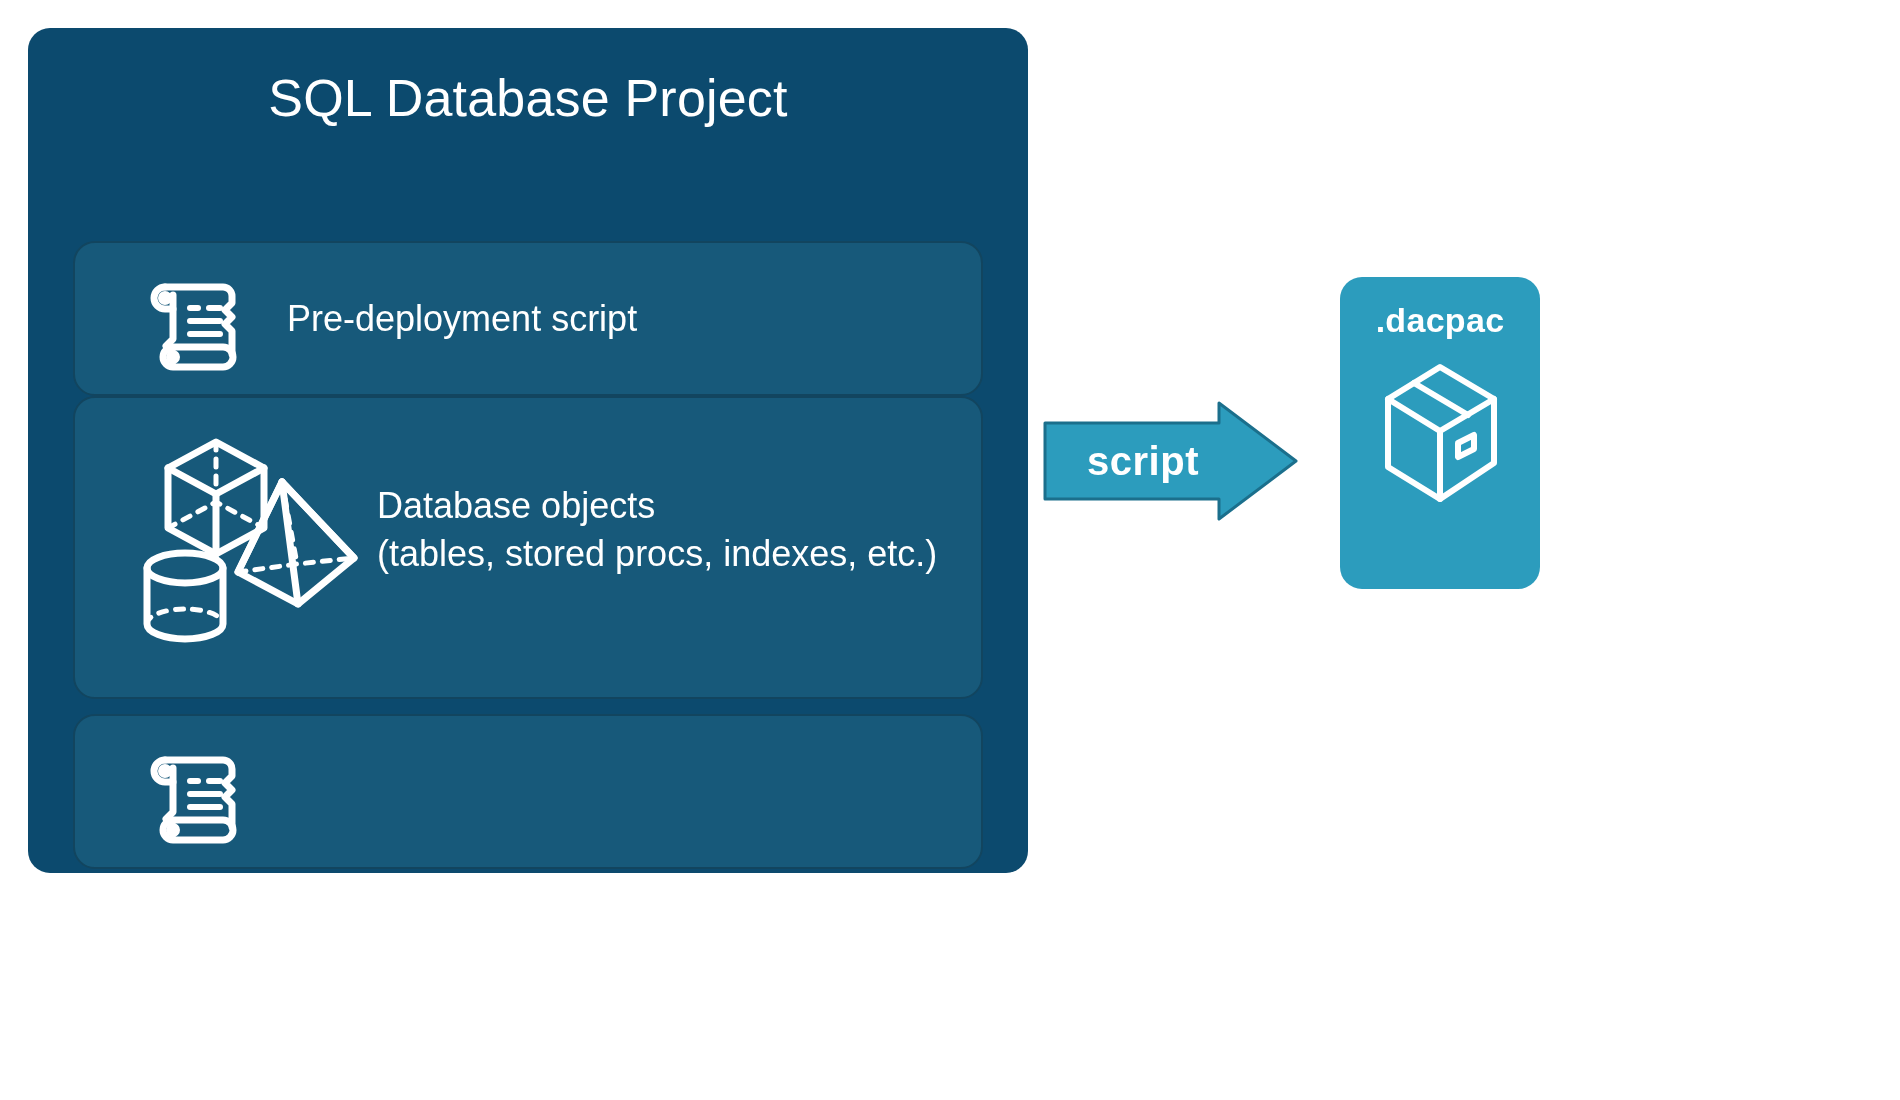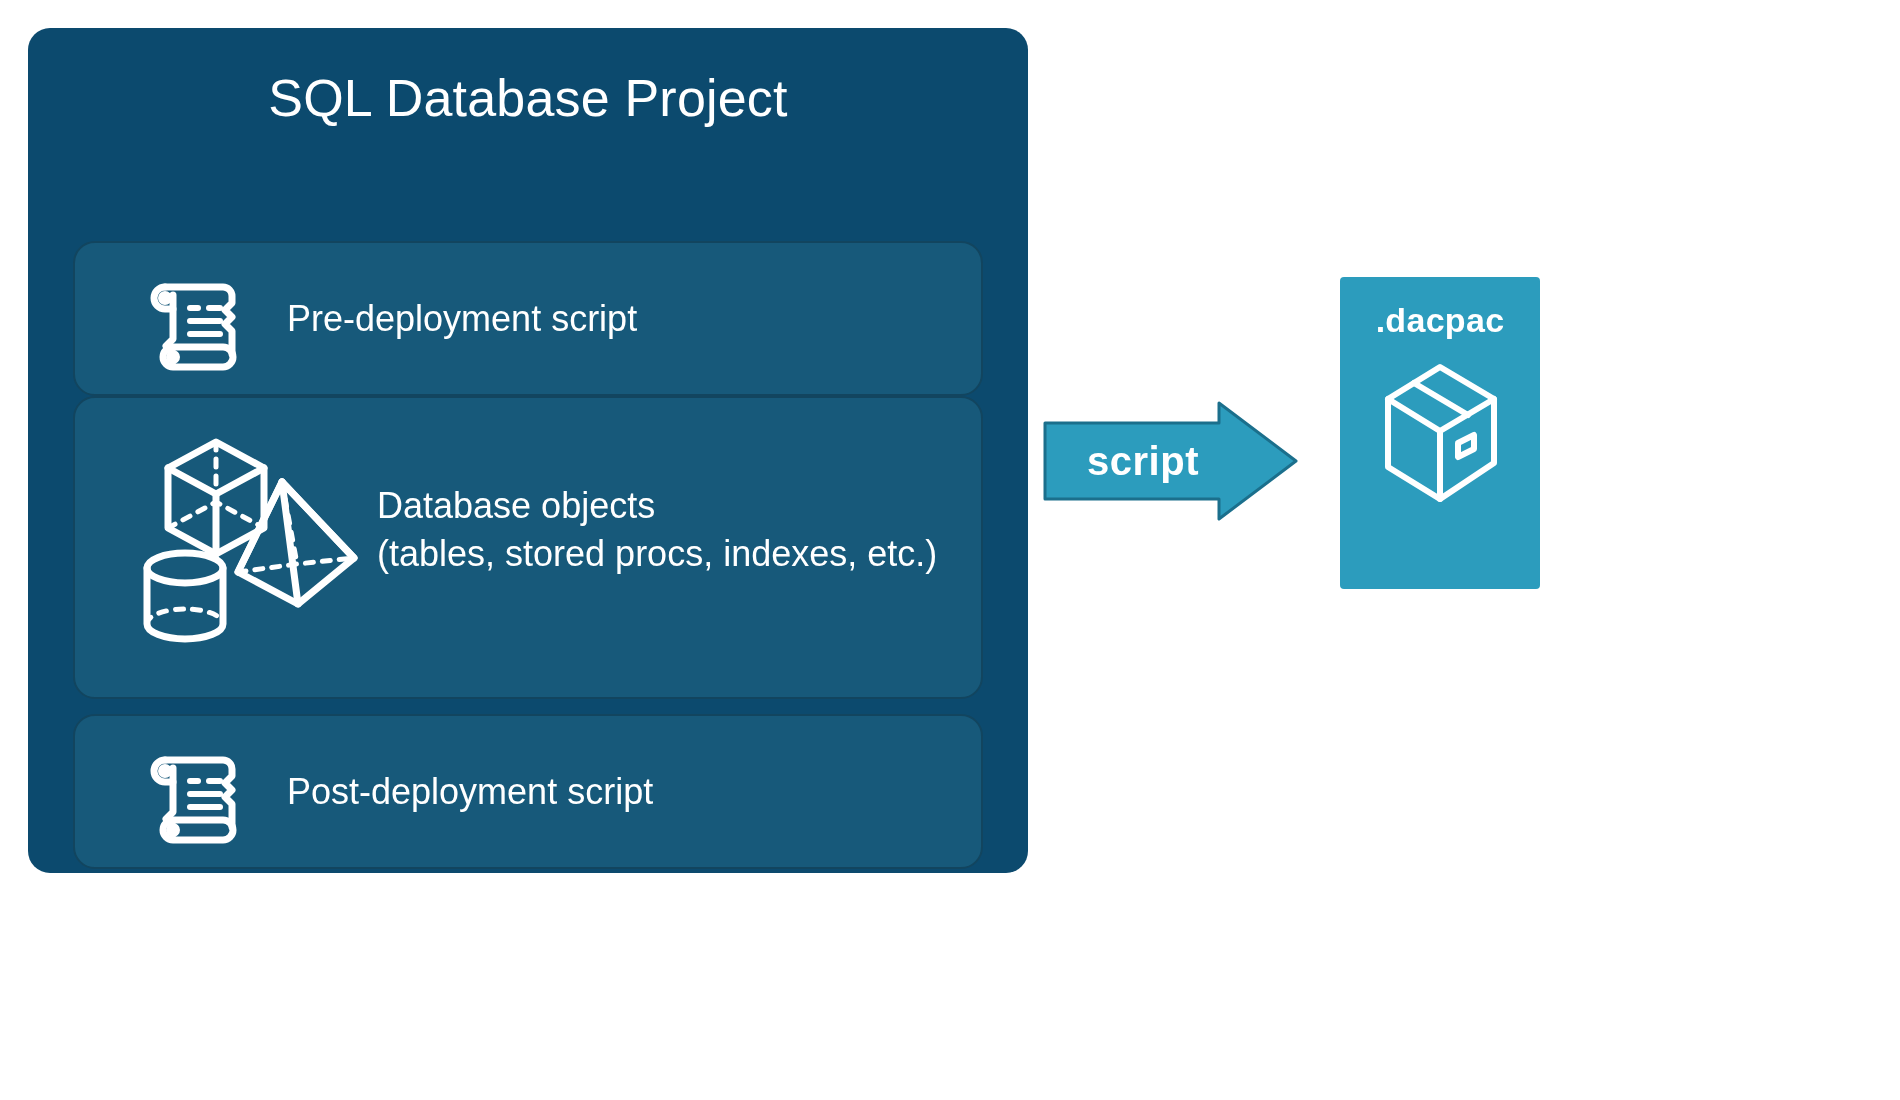--- a/index.html
+++ b/index.html
@@ -49,21 +49,21 @@
   .build-label{
     position:absolute;left:1043px;top:401px;width:200px;height:120px;
     display:flex;align-items:center;justify-content:center;
     color:#ffffff;font-size:40px;font-weight:bold;letter-spacing:.5px;
     pointer-events:none;
   }
 
   
   .dacpac-panel{
     position:absolute;left:1340px;top:277px;width:200px;height:312px;
-    background:#2C9CBD;border-radius:4px;box-sizing:border-box;
+    background:#2C9CBD;border-radius:22px;box-sizing:border-box;
   }
   .dacpac-title{
     position:absolute;left:0;top:24px;width:100%;text-align:center;
     color:#ffffff;font-size:34px;font-weight:bold;letter-spacing:.3px;
   }
   .dacpac-icon{position:absolute;left:36px;top:80px;width:128px;height:150px;}
 </style>
 </head>
 <body>
 
@@ -150,21 +150,20 @@
           </g>
           <g fill="#ffffff">
             <rect x="52" y="40" width="14" height="6" rx="3"></rect>
             <rect x="71" y="40" width="17" height="6" rx="3"></rect>
             <rect x="52" y="53" width="36" height="6" rx="3"></rect>
             <rect x="52" y="66" width="36" height="6" rx="3"></rect>
             <rect x="52" y="79" width="14" height="6" rx="3"></rect>
           </g>
         </svg>
       </div>
-      <div class="card-label">Post-deployment script</div>
     </div>
 
   </div>
 
   <div class="build-arrow">
     <svg viewBox="0 0 255 120" width="255" height="120" aria-hidden="true">
       <polygon points="2,22 176,22 176,2 253,60 176,118 176,98 2,98" fill="#2C9CBD" stroke="#1B6F8C" stroke-width="3" stroke-linejoin="round"></polygon>
     </svg>
   </div>
   <div class="build-label">script</div>

